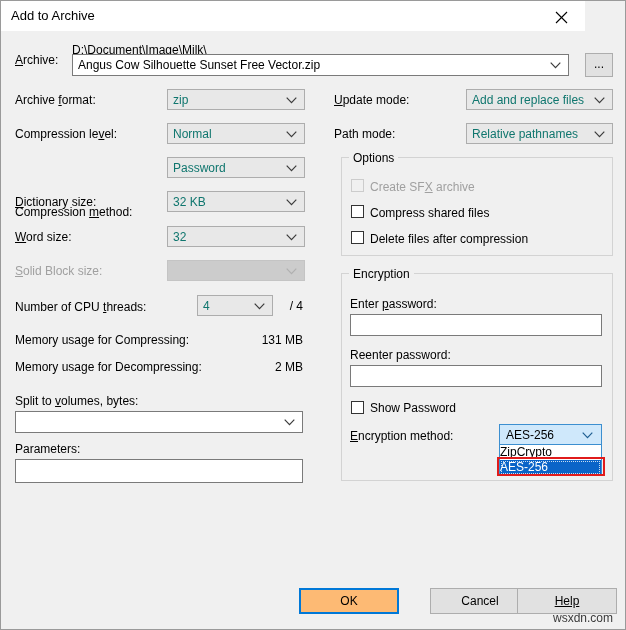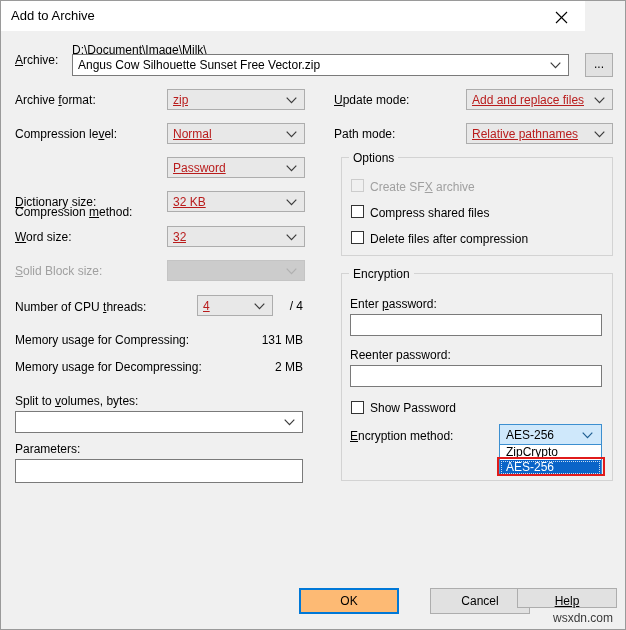--- a/index.html
+++ b/index.html
@@ -71,22 +71,21 @@
     background: #e8e8e8;
     border: 1px solid #adadad;
     height: 21px;
   }
   .combo > .ctext {
     position: absolute;
     left: 5px; top: 3px;
     font-size: 12px;
     white-space: nowrap;
     overflow: hidden;
-    color: #b91c1c;
-    text-decoration: underline;
+    color: #0f766e;
   }
   .combo > .arrow {
     position: absolute;
     right: 7px; top: 7px;
   }
   .combo.disabled { background: #cccccc; border-color: #c4c4c4; }
   .combo.disabled > .ctext { color: #a0a0a0; }
 
   
   .field {
@@ -161,21 +160,20 @@
     box-sizing: border-box;
     background: #ffffff;
     border: 1px solid #3c8fd0;
     border-top: none;
   }
   .enc-item {
     position: relative;
     height: 15px;
     font-size: 12px;
     line-height: 15px;
-    padding-left: 6px;
     color: #000;
     white-space: nowrap;
     box-sizing: border-box;
   }
   .enc-item.selected {
     background: #0a64c8;
     color: #ffffff;
     outline: 1px dotted #c8dcf0;
     outline-offset: -2px;
   }
@@ -351,16 +349,16 @@
 
   <div id="enc-list" style="left:498px; top:444px; width:103px;">
     <div class="enc-item">ZipCrypto</div>
     <div class="enc-item selected">AES-256</div>
   </div>
 
   <div id="enc-highlight" style="left:496px; top:456px; width:108px; height:19px;"></div>
 
   <div class="btn focus" style="left:298px; top:587px; width:100px; height:26px; line-height:22px;">OK</div>
   <div class="btn" style="left:407px; top:587px; width:100px; height:26px; line-height:24px;margin-left:22px;">Cancel</div>
-  <div class="btn" style="left:516px; top:587px; width:100px; height:20px; line-height:24px;text-decoration:underline;">Help</div>
+  <div class="btn" style="left:516px; top:587px; width:100px; height:26px; line-height:24px;text-decoration:underline;">Help</div>
 
   <div id="watermark">wsxdn.com</div>
 </div>
 
 </body></html>

